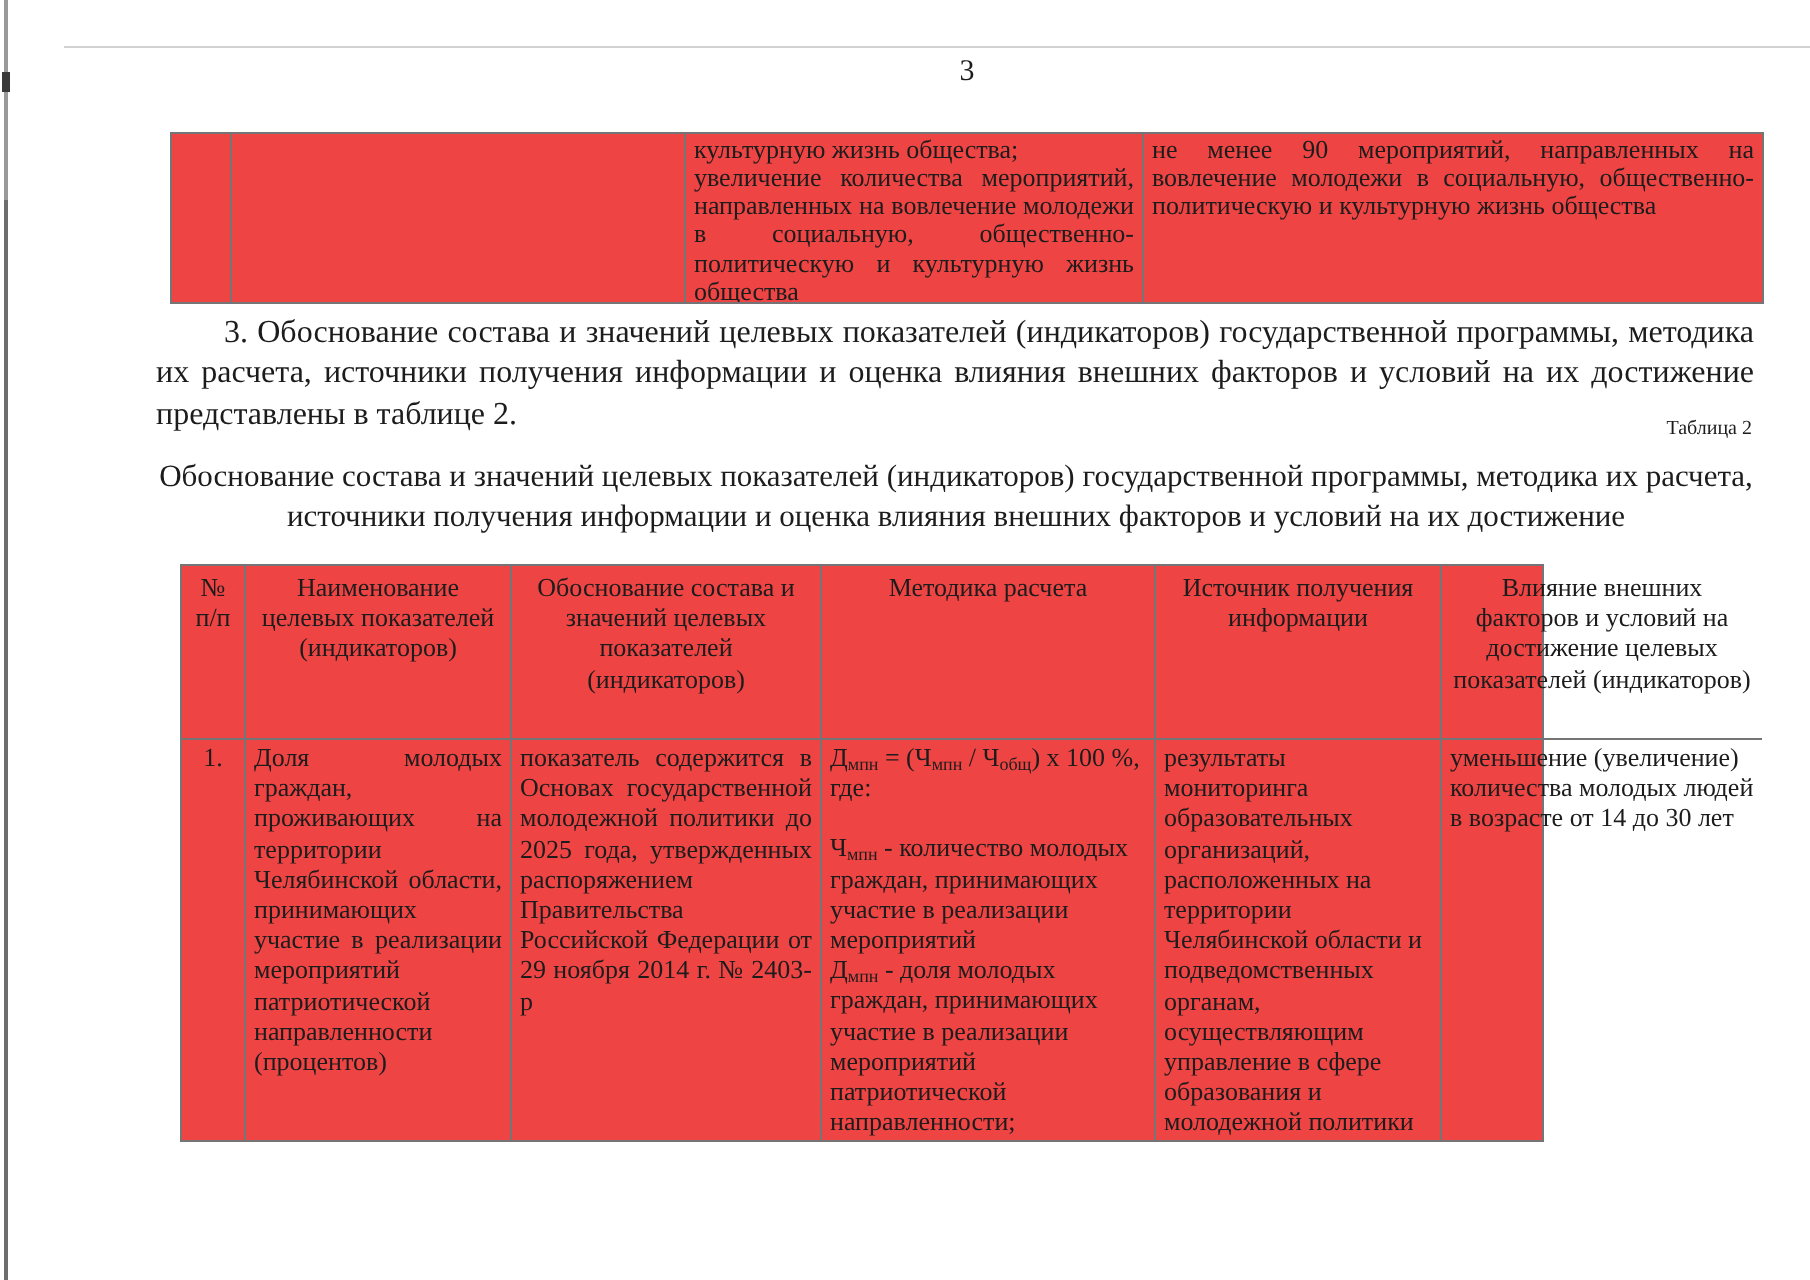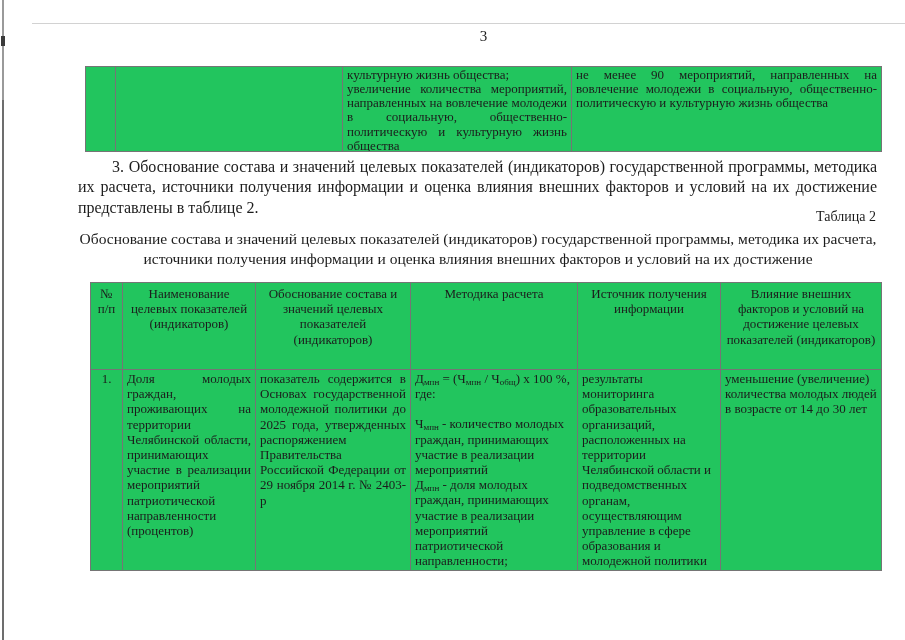--- a/index.html
+++ b/index.html
@@ -13,42 +13,42 @@
   }
   
   .edge-line { position:absolute; left:2px; top:0; width:2px; height:640px; background:#9a9a9a; }
   .edge-line-dark { position:absolute; left:2px; top:100px; width:2px; height:540px; background:#6d6d6d; }
   .edge-dash { position:absolute; left:1px; top:36px; width:4px; height:10px; background:#3a3a3a; }
   .faint-hline { position:absolute; left:32px; top:23px; width:873px; height:1px; background:#d2d2d2; }
 
   .pageno { position:absolute; top:28px; left:85px; width:797px; text-align:center; font-size:15px; }
 
   
-  .tbl { position:absolute; box-sizing:border-box; border:1px solid #757575; background:#22c55e; }
+  .tbl { position:absolute; box-sizing:border-box; border:1px solid #757575; background:#ef4444; }
   .row { display:grid; }
   .cell { box-sizing:border-box; border-right:1px solid #757575; padding:1px 4px 2px 4px;
           font-size:13px; line-height:1.17; overflow:hidden; }
   .cell:last-child { border-right:none; }
   .just { text-align:justify; }
   .ctr  { text-align:center; }
 
   
   .cont-table { left:85px; top:66px; width:797px; height:86px; }
   .cont-table .row { grid-template-columns:30px 227px 229px 309px; height:84px; }
   .cont-table .cell { line-height:1.09; }
 
   
   .para { position:absolute; left:78px; top:157px; width:799px;
           font-size:16px; line-height:1.28; text-align:justify; text-indent:34px; }
 
-  .caption { position:absolute; left:78px; top:209px; width:798px; text-align:right; font-size:14px; }
+  .caption { position:absolute; left:78px; top:209px; width:798px; text-align:right; font-size:10px; }
   .t-title { position:absolute; left:78px; top:229px; width:800px; text-align:center; font-size:15.5px; line-height:1.28; }
 
   
-  .main-table { left:90px; top:282px; width:792px; }
+  .main-table { left:90px; top:282px; width:682px; }
   .main-table .row { grid-template-columns:32px 133px 155px 167px 143px 160px; }
   .main-table .row.head { height:87px; }
   .main-table .row.head .cell { border-bottom:1px solid #757575; padding-top:3px; text-align:center; }
   .main-table .row.body { height:200px; }
 
   .method-gap { height:15px; }
   sub { font-size:9px; line-height:0; vertical-align:-2px;text-align:right; }
 </style>
 </head>
 <body>

